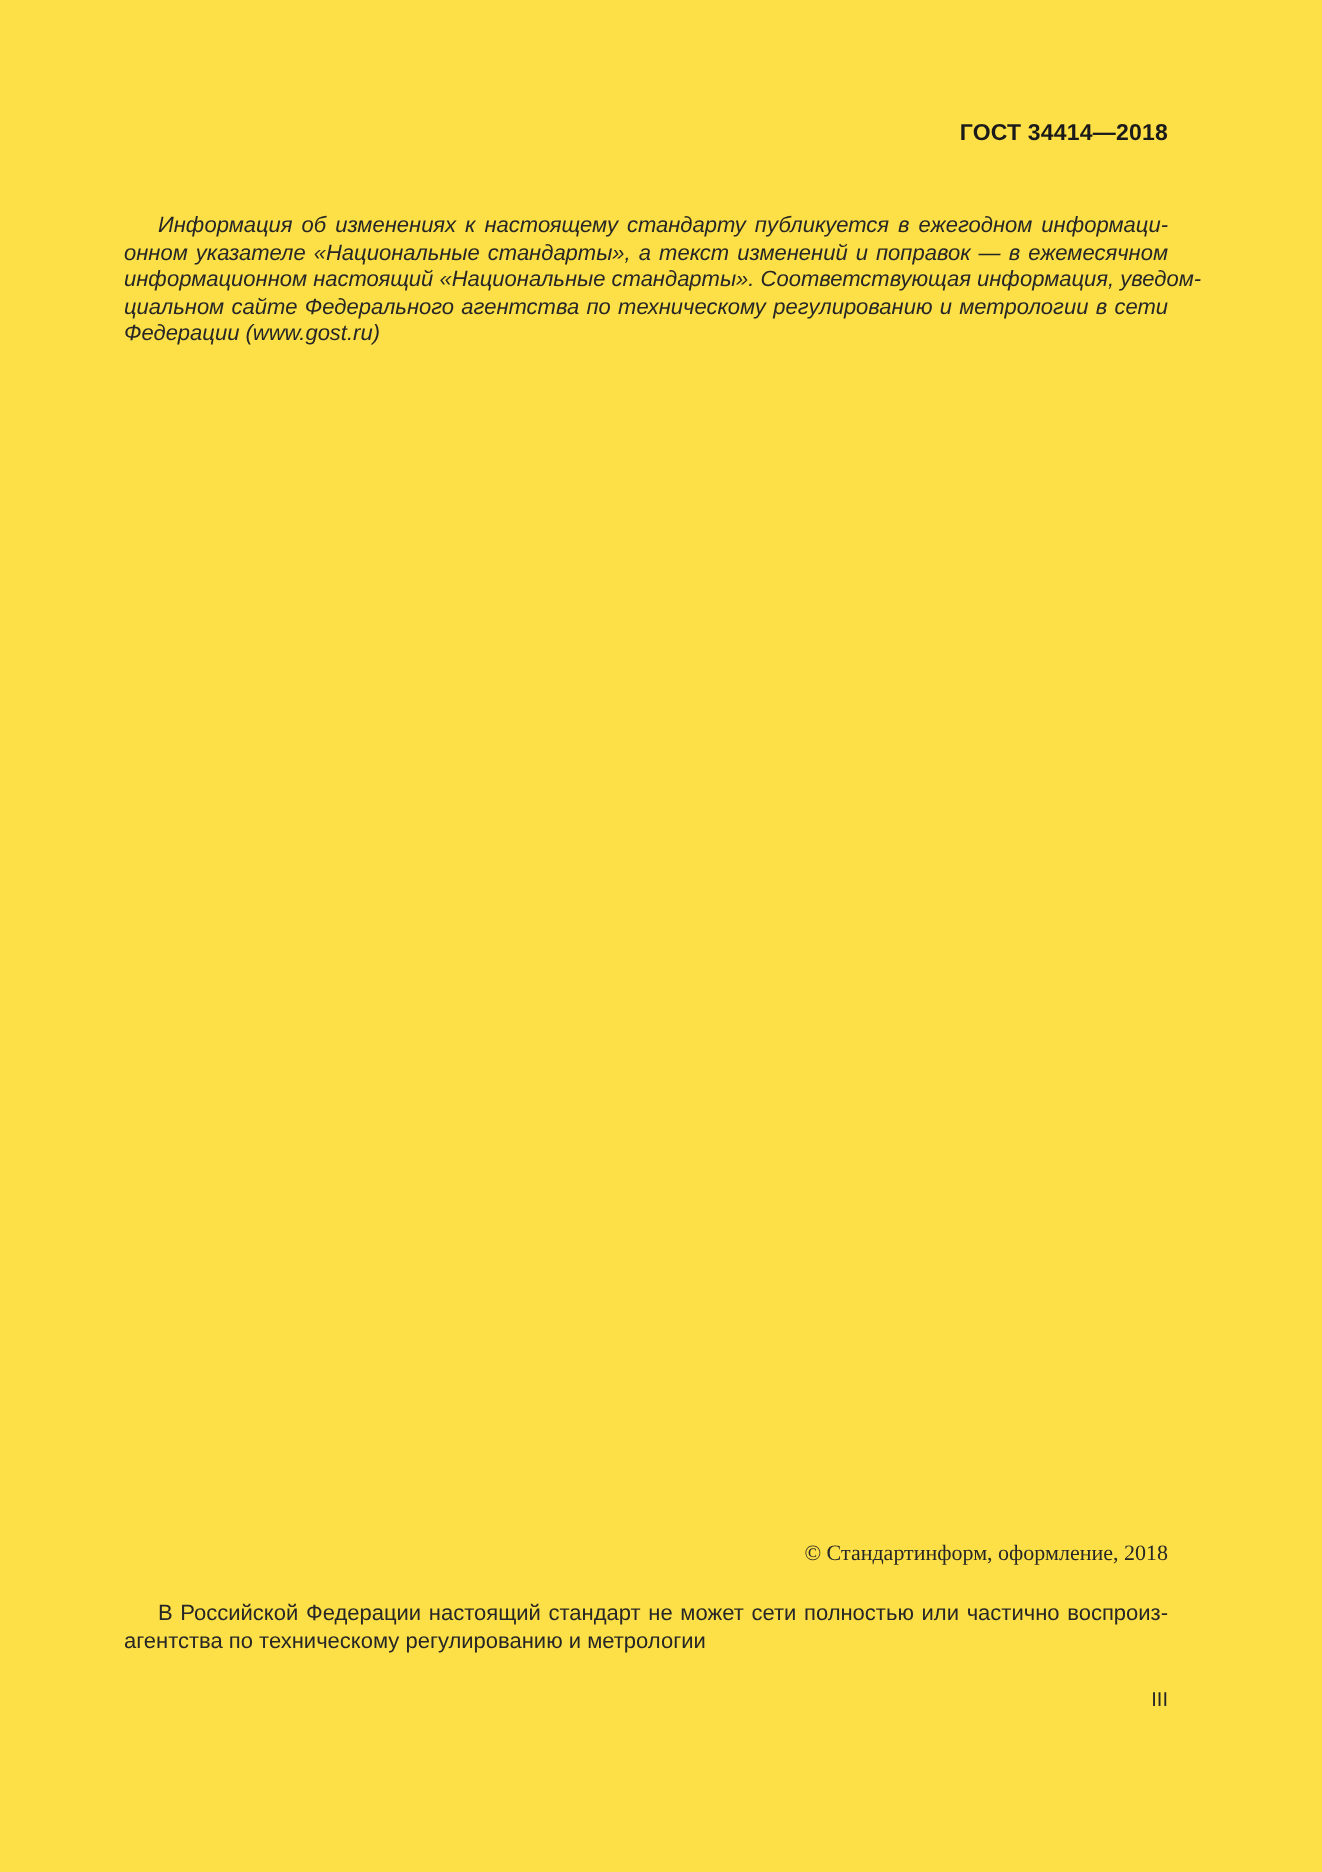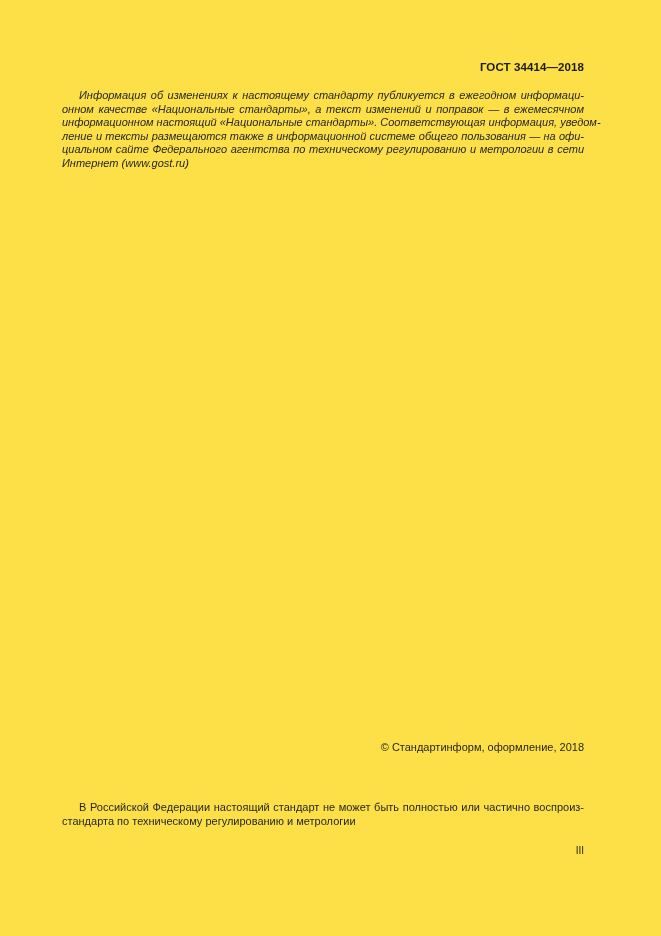--- a/index.html
+++ b/index.html
@@ -4,32 +4,32 @@
 <style>
   html, body { margin: 0; padding: 0; background: #ffffff; }
   body { width: 661px; height: 936px; position: relative; overflow: hidden; color: #1a1a1a; }
   .page { position: absolute; left: 0; top: 0; width: 661px; height: 936px; background: #fde047; }
   .header-code {
     position: absolute; right: 77px; top: 61px;
     font-family: "Liberation Sans", sans-serif; font-weight: bold; font-size: 11.5px;
     letter-spacing: 0.1px; color: #1a1a1a;
   }
   .info-block {
-    position: absolute; left: 62px; top: 89px; width: 522px;
+    position: absolute; left: 62px; top: 107px; width: 522px;
   }
   .info-line {
     font-family: "Liberation Sans", sans-serif; font-style: italic; font-size: 11px;
     line-height: 13.5px; height: 13.5px; white-space: nowrap; color: #262626;
     text-align: justify; text-align-last: justify;
   }
   .info-line.first { text-indent: 0; padding-left: 17px; }
   .info-line.last { text-align-last: left; }
   .copyright {
-    position: absolute; right: 77px; top: 741px;
-    font-family: Liberation Sans, sans-serif; font-size: 11px; color: #262626;
+    position: absolute; right: 77px; top: 771px;
+    font-family: Liberation Serif, serif; font-size: 11px; color: #262626;
   }
   .rights-block {
     position: absolute; left: 62px; top: 800px; width: 522px;
   }
   .rights-line {
     font-family: "Liberation Sans", sans-serif; font-size: 11px;
     line-height: 14px; height: 14px; white-space: nowrap; color: #262626;
     text-align: justify; text-align-last: justify;
   }
   .rights-line.first { padding-left: 17px; }
@@ -41,29 +41,28 @@
 </style>
 </head>
 <body>
 
 <div class="page">
 
   <div class="header-code">ГОСТ 34414—2018</div>
 
   <div class="info-block">
     <div class="info-line first">Информация об изменениях к настоящему стандарту публикуется в ежегодном информаци-</div>
-    <div class="info-line">онном качестве «Национальные стандарты», а текст изменений и поправок — в ежемесячном</div>
+    <div class="info-line">онном указателе «Национальные стандарты», а текст изменений и поправок — в ежемесячном</div>
     <div class="info-line">информационном настоящий «Национальные стандарты». Соответствующая информация, уведом-</div>
-    <div class="info-line">ление и тексты размещаются также в информационной системе общего пользования — на офи-</div>
     <div class="info-line">циальном сайте Федерального агентства по техническому регулированию и метрологии в сети</div>
-    <div class="info-line last">Интернет (www.gost.ru)</div>
+    <div class="info-line last">Федерации (www.gost.ru)</div>
   </div>
 
   <div class="copyright">© Стандартинформ, оформление, 2018</div>
 
   <div class="rights-block">
-    <div class="rights-line first">В Российской Федерации настоящий стандарт не может быть полностью или частично воспроиз-</div>
-    <div class="rights-line last">стандарта по техническому регулированию и метрологии</div>
+    <div class="rights-line first">В Российской Федерации настоящий стандарт не может сети полностью или частично воспроиз-</div>
+    <div class="rights-line last">агентства по техническому регулированию и метрологии</div>
   </div>
 
   <div class="page-number">III</div>
 
 </div>
 
 </body></html>

